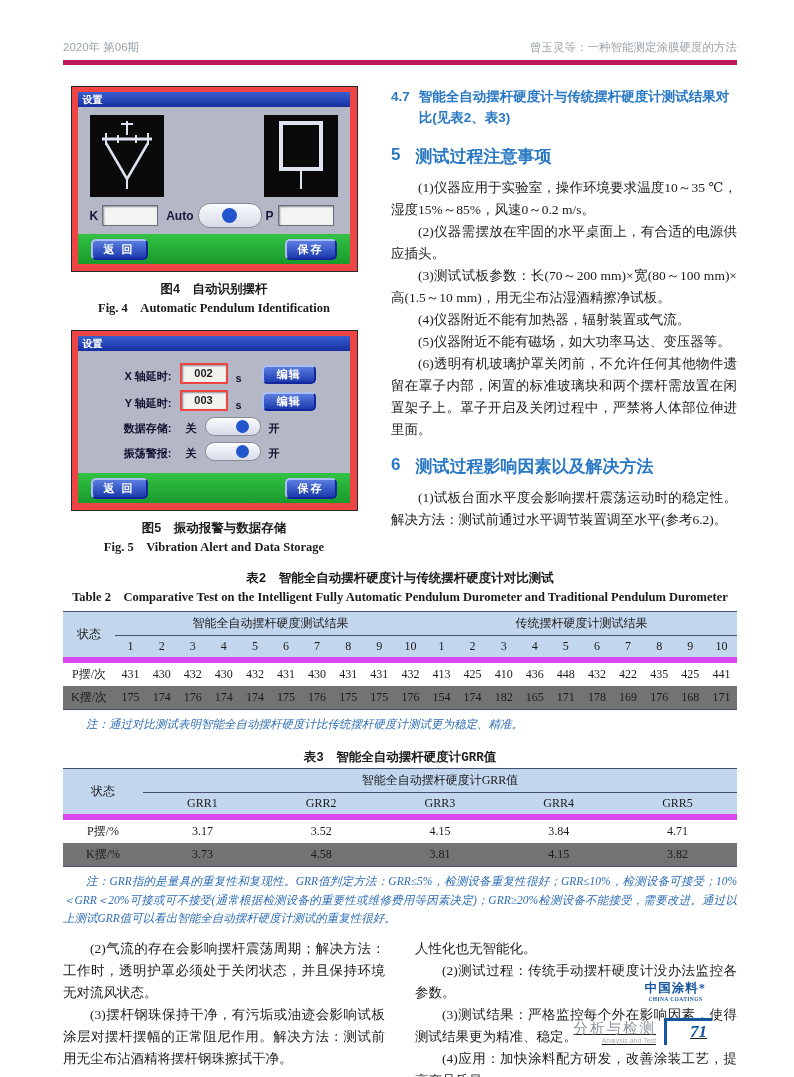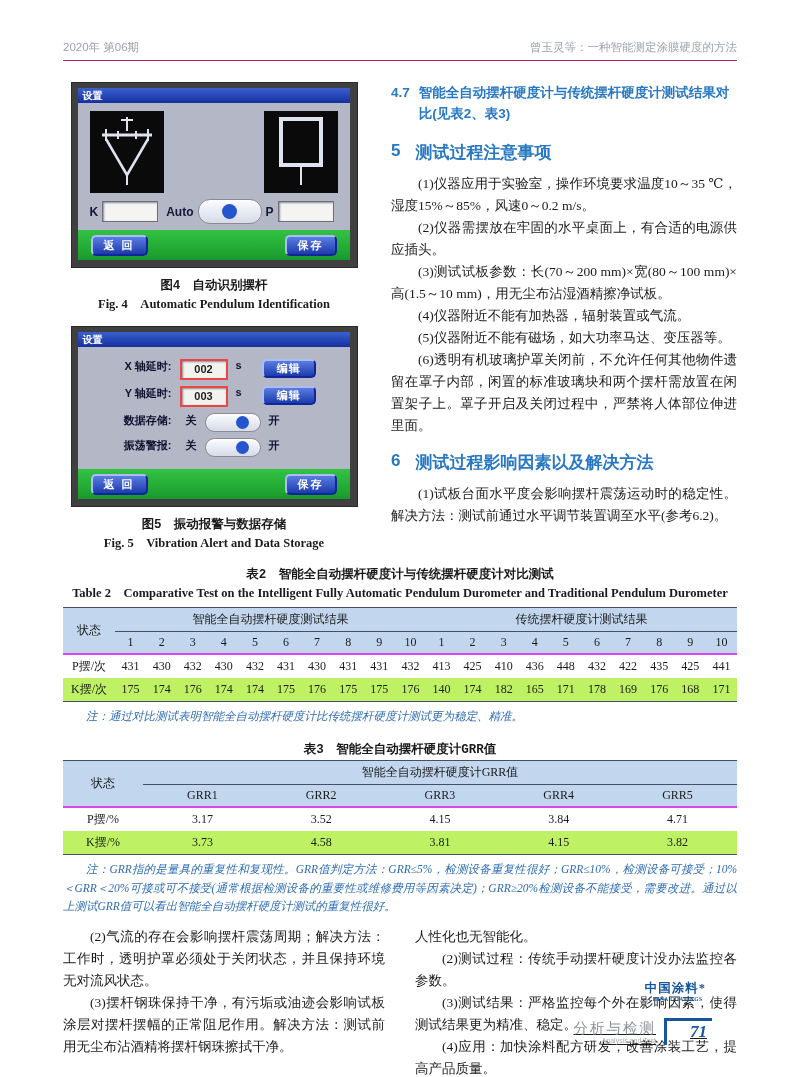--- a/index.html
+++ b/index.html
@@ -2,41 +2,41 @@
 <html><head>
 <meta charset="utf-8">
 <style>
   html,body{margin:0;padding:0;background:#fff;}
   .page{width:794px;height:1077px;position:relative;background:#fff;overflow:hidden;
         font-family:"Liberation Serif","DejaVu Serif",serif;color:#1b1b1b;}
   .content{padding:40px 57px 0 63px;}
 
   
   .pageheader{display:flex;justify-content:space-between;align-items:flex-end;
-    font-size:11.5px;color:#9aa3ac;padding-bottom:5px;border-bottom:1px solid #be185d;
+    font-size:11.5px;color:#9aa3ac;padding-bottom:5px;border-bottom:5px solid #be185d;
     font-family:"Liberation Sans",sans-serif;}
 
   
   .cols{display:flex;gap:26px;margin-top:22px;}
   .leftcol{width:302px;flex:none;}
   .rightcol{flex:1;min-width:0;}
   .cols-bottom{display:flex;gap:30px;margin-top:10px;}
   .cols-bottom>div{flex:1;min-width:0;}
 
   
   .h-main{display:flex;gap:15px;color:#2878c4;font-weight:bold;font-size:17px;
     margin:14px 0 9px;font-family:"Liberation Sans",sans-serif;}
   .h-sub{display:flex;gap:9px;color:#2878c4;font-weight:bold;font-size:13.5px;
     line-height:1.55;font-family:"Liberation Sans",sans-serif;margin:0 0 12px;}
   .para{font-size:13.5px;line-height:1.63;text-align:justify;text-indent:2em;margin:0;}
   .para.noindent{text-indent:0;}
 
   
   .figwrap{text-align:center;}
-  .device{background:#404040;padding:5px 7px 7px 6px;width:272px;margin:0 auto;
+  .device{background:#ef4444;padding:5px 7px 7px 6px;width:272px;margin:0 auto;
     box-shadow:0 0 0 1px #2a2a2a;}
   .titlebar{height:15px;background:linear-gradient(180deg,#3a60d0,#162f9e);color:#fff;
     font-size:10px;line-height:15px;text-align:left;padding-left:5px;
     font-family:"Liberation Sans",sans-serif;font-weight:bold;}
   .scr-body{background:#b4b7c6;padding:8px 12px 6px;}
   .panes{display:flex;justify-content:space-between;}
   .pane{width:74px;height:82px;background:#0a0a0a;}
   .ctrl-row{display:flex;align-items:center;gap:4px;margin-top:6px;
     font-family:"Liberation Sans",sans-serif;font-size:12px;color:#16163a;font-weight:bold;}
   .inputbox{width:54px;height:19px;background:#f4f4f2;border:1px solid #6f6f7a;
@@ -44,44 +44,44 @@
   .pill{width:62px;height:23px;border-radius:12px;border:1px solid #8a8a96;
     background:linear-gradient(180deg,#fbfcff,#d7dbe8);display:flex;align-items:center;
     justify-content:center;box-shadow:inset 0 1px 2px #fff;}
   .pill .dot{width:15px;height:15px;border-radius:50%;background:#2356cc;}
   .greenbar{height:30px;background:linear-gradient(180deg,#33c244,#199a2c);
     display:flex;align-items:center;justify-content:space-between;padding:0 13px;}
   .scr-btn{background:linear-gradient(180deg,#5b7ce0,#1c3cae);color:#fff;
     border:2px solid;border-color:#aabdf5 #12259a #12259a #aabdf5;border-radius:5px;
     font-size:11px;font-weight:bold;padding:1px 11px;font-family:"Liberation Sans",sans-serif;
     letter-spacing:2px;}
-  .f5row{display:flex;align-items:flex-start;margin:6px 0 6px 20px;gap:8px;
+  .f5row{display:flex;align-items:flex-end;margin:6px 0 6px 20px;gap:8px;
     font-family:"Liberation Sans",sans-serif;font-size:11px;color:#10102e;font-weight:bold;}
   .f5label{width:64px;text-align:right;}
   .valbox{width:44px;height:17px;background:#f2f2ee;border:2px solid #ef4444;
     box-shadow:inset 1px 1px 2px #8b8b99;font-size:11px;text-align:center;line-height:17px;
     color:#222;}
   .edit-btn{margin-left:12px;padding:0 13px;letter-spacing:1px;}
   .pill.small{width:56px;height:19px;justify-content:flex-start;padding-left:30px;box-sizing:border-box;}
   .pill.small .dot{width:13px;height:13px;}
   .figcap-zh{font-weight:bold;font-size:12.5px;margin-top:10px;
     font-family:"Liberation Sans",sans-serif;}
   .figcap-en{font-weight:bold;font-size:12.5px;margin-top:2px;margin-bottom:14px;}
 
   
   .tbl-cap-zh{text-align:center;font-weight:bold;font-size:12.5px;margin:0 0 2px;
     font-family:Liberation Mono, monospace;}
   .tbl-cap-en{text-align:center;font-weight:bold;font-size:12.5px;margin:0 0 5px;}
   table.datatable{width:100%;border-collapse:collapse;font-size:12px;
     border-top:1.4px solid #44506b;border-bottom:1.4px solid #44506b;}
   .datatable th,.datatable td{font-weight:normal;text-align:center;padding:3px 0;}
   .datatable thead th{background:#c2d6ee;}
-  .datatable thead{border-bottom:2px solid #d946ef;}
+  .datatable thead{border-bottom:6px solid #d946ef;}
   .group-th{border-bottom:1px solid #44506b;}
-  .datatable tr.stripe td{background:#bef264;margin-left:32px;}
+  .datatable tr.stripe td{background:#737373;margin-left:32px;}
   .tbl-note{color:#2e6db4;font-size:11.5px;font-style:italic;margin:5px 0 0;
     line-height:1.6;text-indent:2em;text-align:justify;}
   #table2 td:first-child,#table2 th.status{width:52px;}
   #table3 td:first-child,#table3 th.status{width:80px;}
 
   
   .brand{position:absolute;right:88px;top:982px;text-align:center;
     font-family:Liberation Serif, serif;line-height:1.1;}
   .brand-zh{color:#15569e;font-weight:bold;font-size:12.5px;letter-spacing:1px;}
   .brand-en{color:#15569e;font-weight:bold;font-size:5.5px;letter-spacing:0.4px;}
@@ -288,21 +288,21 @@
               <td>175</td>
               <td>174</td>
               <td>176</td>
               <td>174</td>
               <td>174</td>
               <td>175</td>
               <td>176</td>
               <td>175</td>
               <td>175</td>
               <td>176</td>
-              <td>140</td>
+              <td>154</td>
               <td>174</td>
               <td>182</td>
               <td>165</td>
               <td>171</td>
               <td>178</td>
               <td>169</td>
               <td>176</td>
               <td>168</td>
               <td>171</td>
             </tr>

